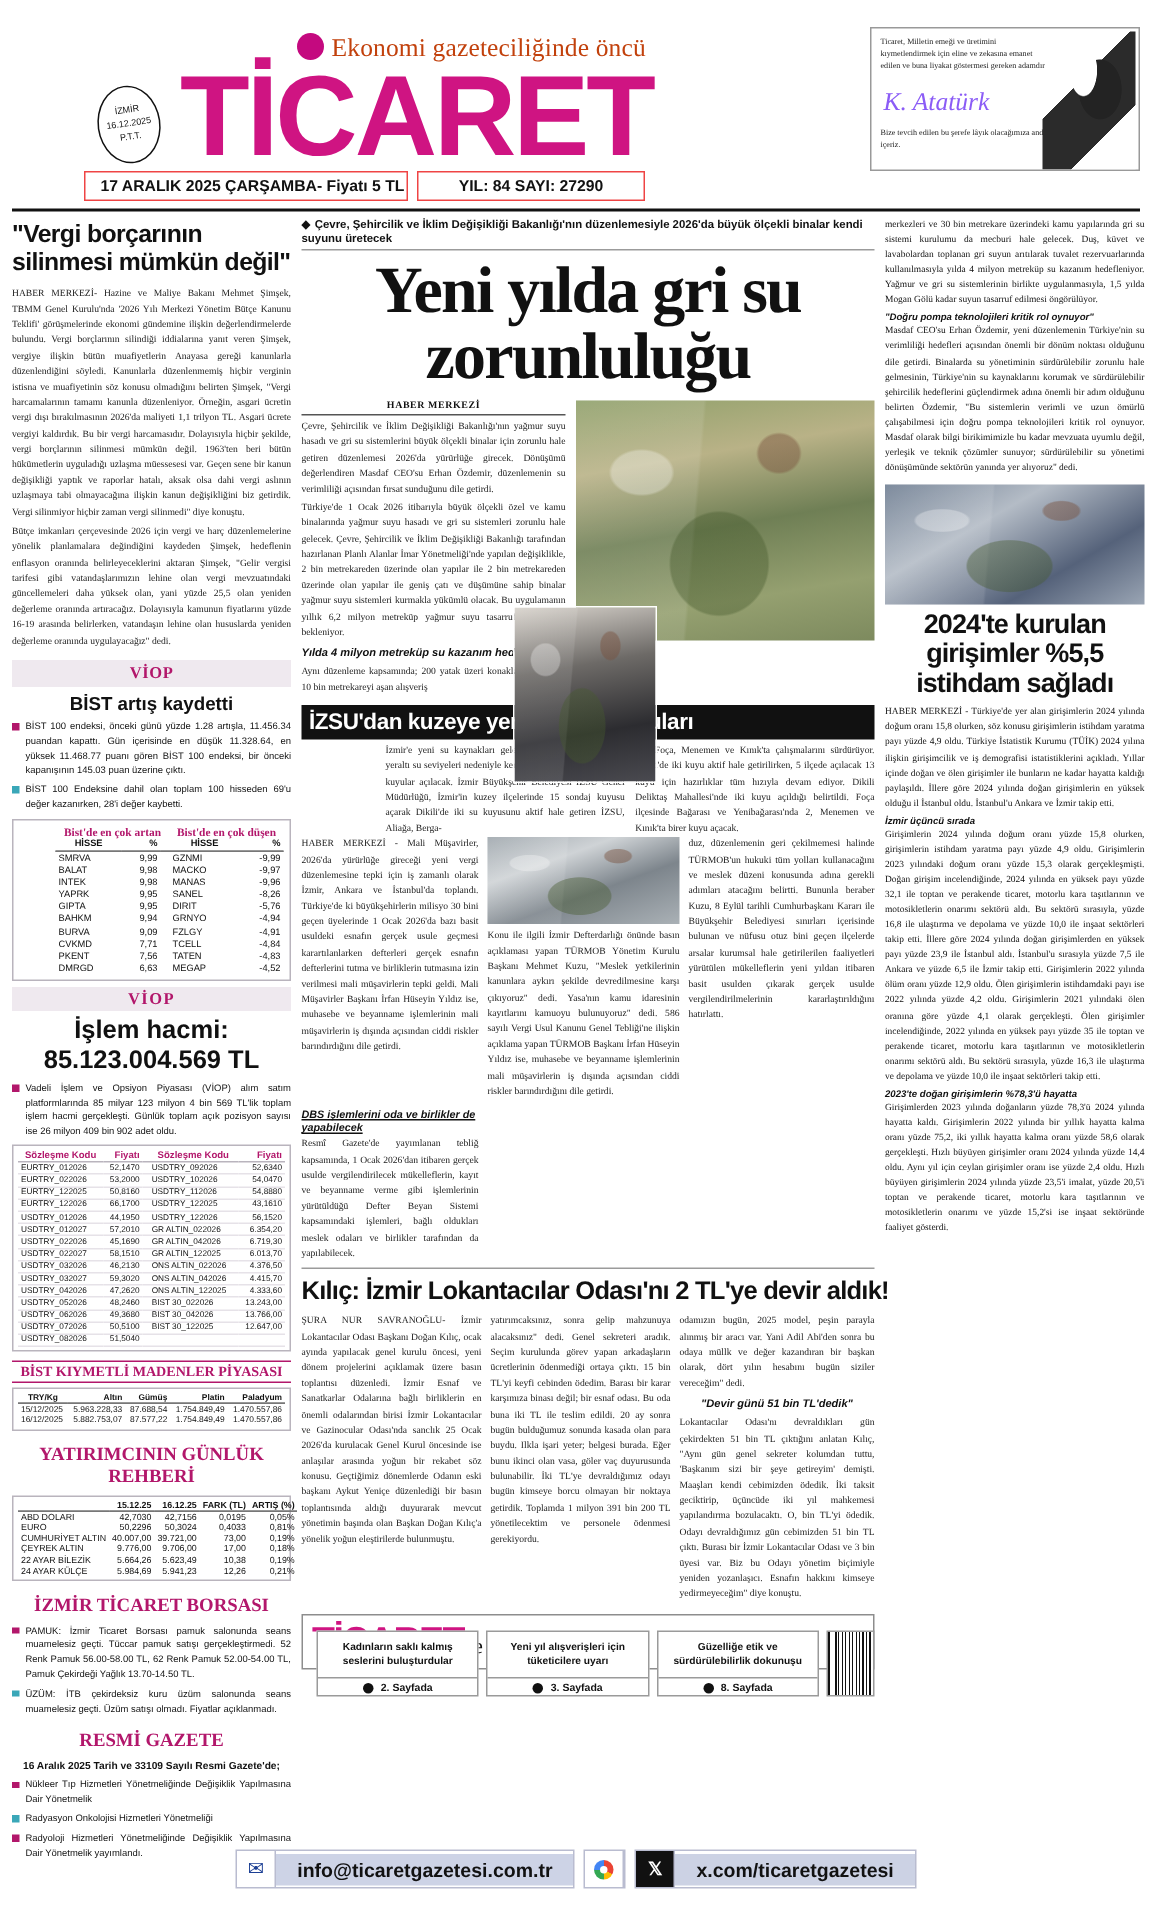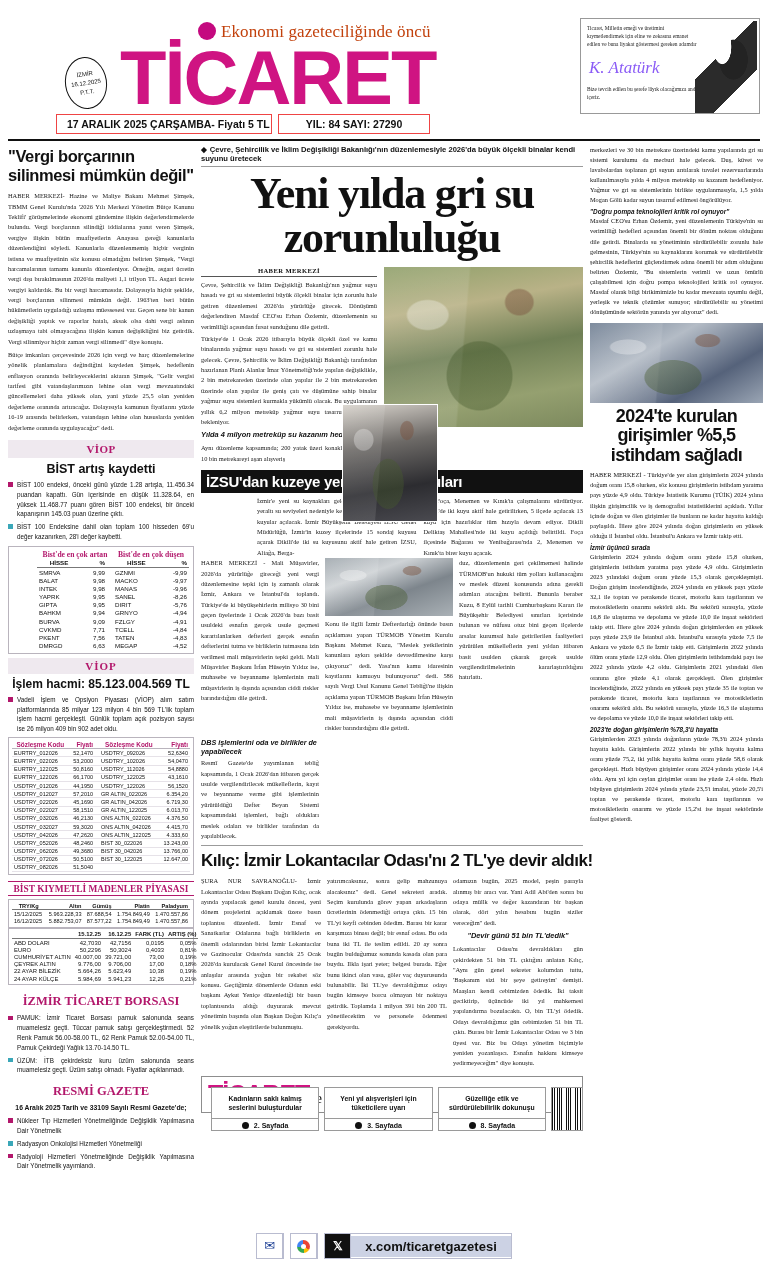--- a/index.html
+++ b/index.html
@@ -120,21 +120,21 @@
   .box-frame { border:1px solid #b9b4bd; padding:3px 4px; background:#fff; }
   .tbl-title { color:#b2176b; font-weight:bold; font-size:7.6px;
                font-family:"Liberation Serif", serif; text-align:center; }
   .vi-hd {
     background:#efe9ef; color:#b2176b; font-weight:bold; font-size:11px;
     text-align:center; padding:2px 0; font-family:"Liberation Serif", serif;
     letter-spacing:1px;
   }
   .hacim {
     text-align:center; font-family:"Liberation Sans", sans-serif;
-    font-weight:bold; font-size:12px; margin:3px 0 4px;
+    font-weight:bold; font-size:17px; margin:3px 0 4px;
   }
   .tbl.viop { font-size:5.5px; }
   .tbl.viop thead th { color:#b2176b; font-size:6.4px; border-bottom:.7px solid #b9b4bd; }
   .tbl.viop td { border-bottom:.35px solid #e6e2e8; }
   .band-pink {
     color:#b2176b; font-family:"Liberation Serif", serif; font-weight:bold;
     font-size:9.4px; text-align:center; border-top:1px solid #b2176b;
     border-bottom:1px solid #b2176b; padding:1.6px 0; margin:6px 0 3px;
   }
   .band-pink.big { font-size:12.5px; border:none; margin:7px 0 3px; }
@@ -196,21 +196,21 @@
     letter-spacing:-.6px; margin:4px 0 4px; white-space:nowrap;
   }
   .turmob-head .red { color:#cf1026; }
   .kilic-head {
     font-family:"Liberation Sans", sans-serif; font-weight:bold; font-size:17px;
     letter-spacing:-.5px; margin:4px 0 5px; white-space:nowrap;
     border-top:1.2px solid #9b9b9b; padding-top:5px;
   }
   .mini-head {
     font-family:"Liberation Sans", sans-serif; font-weight:bold; font-size:7.2px;
-    margin:2px 0; text-align:center;
+    margin:2px 0; text-align:center;text-decoration:underline;
   }
 
   
   .today {
     border:1px solid #8d8d8d; padding:5px 6px; margin-top:7px;
     display:flex; gap:6px; align-items:stretch;
   }
   .today-logo {
     font-family:"Liberation Sans", sans-serif; font-weight:bold;
     font-size:25px; color:#cf1482; letter-spacing:-1px; line-height:1;
@@ -538,20 +538,21 @@
                 <td>16/12/2025</td>
                 <td class="num">5.882.753,07</td>
                 <td class="num">87.577,22</td>
                 <td class="num">1.754.849,49</td>
                 <td class="num">1.470.557,86</td>
               </tr>
           </tbody>
         </table>
       </div>
 
+      <div class="band-pink big">YATIRIMCININ GÜNLÜK REHBERİ</div>
       <div class="box-frame" style="padding:2px 3px;">
         <table class="tbl ygr">
           <thead>
               <tr>
             <th></th>
             <th>15.12.25</th>
             <th>16.12.25</th>
             <th>FARK (TL)</th>
             <th>ARTIŞ (%)</th>
           </tr>
@@ -713,20 +714,21 @@
       <div class="r-sub">İzmir üçüncü sırada</div>
       <div class="r-body">Girişimlerin 2024 yılında doğum oranı yüzde 15,8 olurken, girişimlerin istihdam yaratma payı yüzde 4,9 oldu. Girişimlerin 2023 yılındaki doğum oranı yüzde 15,3 olarak gerçekleşmişti. Doğan girişim incelendiğinde, 2024 yılında en yüksek payı yüzde 32,1 ile toptan ve perakende ticaret, motorlu kara taşıtlarının ve motosikletlerin onarımı sektörü aldı. Bu sektörü sırasıyla, yüzde 16,8 ile ulaştırma ve depolama ve yüzde 10,0 ile inşaat sektörleri takip etti. İllere göre 2024 yılında doğan girişimlerden en yüksek payı yüzde 23,9 ile İstanbul aldı. İstanbul'u sırasıyla yüzde 7,5 ile Ankara ve yüzde 6,5 ile İzmir takip etti. Girişimlerin 2022 yılında ölüm oranı yüzde 12,9 oldu. Ölen girişimlerin istihdamdaki payı ise 2022 yılında yüzde 4,2 oldu. Girişimlerin 2021 yılındaki ölen oranına göre yüzde 4,1 olarak gerçekleşti. Ölen girişimler incelendiğinde, 2022 yılında en yüksek payı yüzde 35 ile toptan ve perakende ticaret, motorlu kara taşıtlarının ve motosikletlerin onarımı sektörü aldı. Bu sektörü sırasıyla, yüzde 16,3 ile ulaştırma ve depolama ve yüzde 10,0 ile inşaat sektörleri takip etti.</div>
       <div class="r-sub">2023'te doğan girişimlerin %78,3'ü hayatta</div>
       <div class="r-body">Girişimlerden 2023 yılında doğanların yüzde 78,3'ü 2024 yılında hayatta kaldı. Girişimlerin 2022 yılında bir yıllık hayatta kalma oranı yüzde 75,2, iki yıllık hayatta kalma oranı yüzde 58,6 olarak gerçekleşti. Hızlı büyüyen girişimler oranı 2024 yılında yüzde 14,4 oldu. Aynı yıl için ceylan girişimler oranı ise yüzde 2,4 oldu. Hızlı büyüyen girişimlerin 2024 yılında yüzde 23,5'i imalat, yüzde 20,5'i toptan ve perakende ticaret, motorlu kara taşıtlarının ve motosikletlerin onarımı ve yüzde 15,2'si ise inşaat sektöründe faaliyet gösterdi.</div>
     </div>
   </div>
 
   <div class="footer">
     <div class="f-item a">
       <div class="f-ic mail">✉</div>
+      <div class="f-tx">info@ticaretgazetesi.com.tr</div>
     </div>
     <div class="f-item b">
       <div class="f-ic">
           <span class="chrome"></span>
         </div>
     </div>
     <div class="f-item c">
       <div class="f-ic x">𝕏</div>
       <div class="f-tx">x.com/ticaretgazetesi</div>
     </div>

